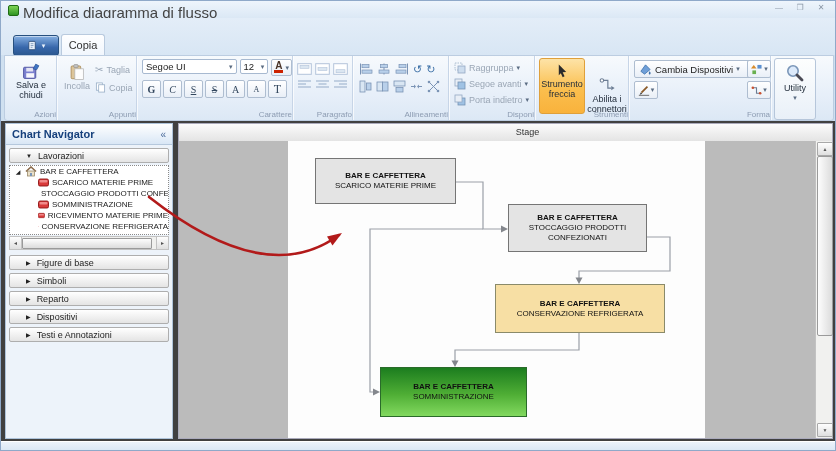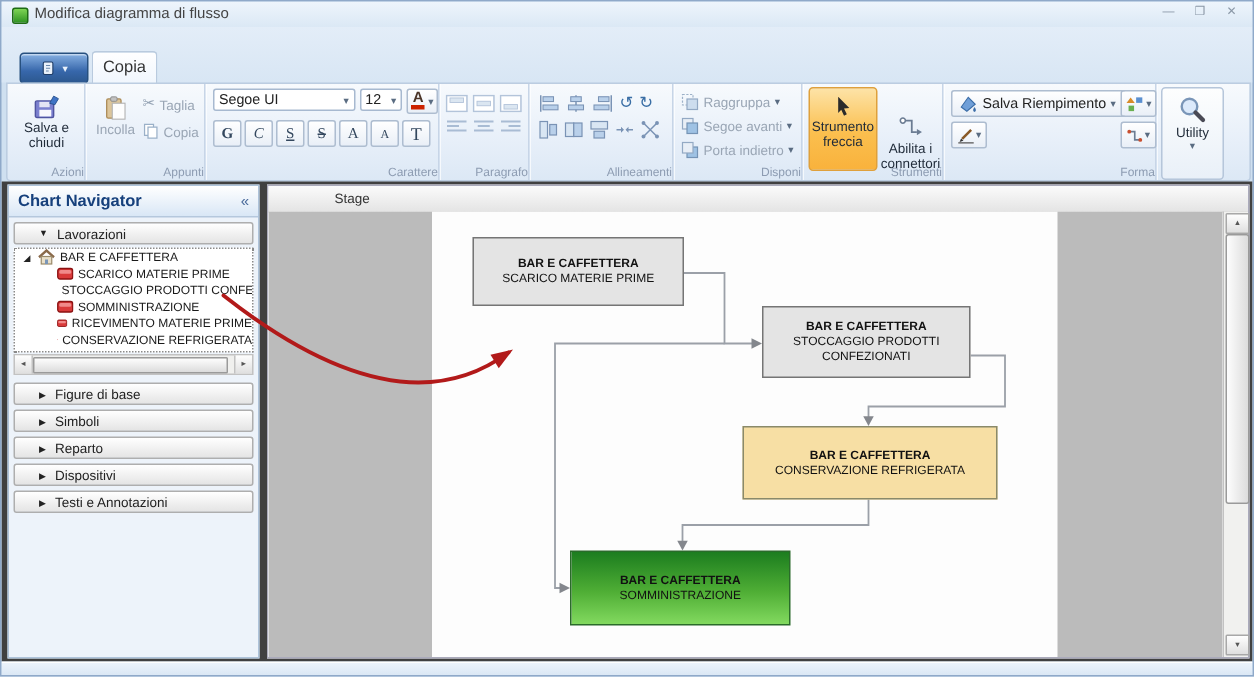--- a/index.html
+++ b/index.html
@@ -1,21 +1,21 @@
 <!DOCTYPE html>
 <html><head>
 <meta charset="utf-8">
 <style>
   html,body{margin:0;padding:0;}
   body{font-family:"Liberation Sans",sans-serif;background:#b9cfe6;-webkit-font-smoothing:antialiased;}
   .window{position:relative;width:836px;height:451px;background:#cfe0f0;border:1px solid #8fa9c9;box-sizing:border-box;overflow:hidden;}
   
   .titlebar{position:absolute;left:0;top:0;width:100%;height:17px;background:linear-gradient(#eef5fc,#dbe8f5);}
   .title-icon{position:absolute;left:7px;top:4px;width:9px;height:9px;border-radius:2px;background:linear-gradient(#7ed455,#2f9422);border:1px solid #1e6b14;}
-  .title-text{position:absolute;left:22px;top:3px;font-size:10px;color:#444;}
+  .title-text{position:absolute;left:22px;top:3px;font-size:15px;color:#444;}
   .win-controls{position:absolute;right:8px;top:1px;display:flex;gap:9px;}
   .win-btn{font-size:8px;color:#8a97a6;width:12px;text-align:center;cursor:default;line-height:12px;}
   
   .tabstrip{position:absolute;left:0;top:17px;width:100%;height:37px;background:linear-gradient(#e3edf8,#d8e6f4);}
   .appbutton{position:absolute;left:12px;top:17px;width:44px;height:19px;border-radius:3px;background:linear-gradient(#86b0e2,#3767ab 60%,#2c588f);border:1px solid #27507f;display:flex;align-items:center;justify-content:center;gap:4px;box-shadow:inset 0 1px 0 rgba(255,255,255,.5);}
   .appbutton .glyph{width:11px;height:11px;}
   .appbutton .dd{color:#eaf2fb;font-size:7px;}
   .tab-home{position:absolute;left:60px;top:16px;width:42px;height:21px;background:linear-gradient(#fefeff,#f0f6fd);border:1px solid #b9cade;border-bottom:none;border-radius:3px 3px 0 0;font-size:11px;color:#333;text-align:center;line-height:21px;}
   
   .ribbon{position:absolute;left:3px;top:54px;width:830px;height:66px;background:linear-gradient(#f7fafd,#e7eff9 60%,#dce8f5);border:1px solid #bccde1;border-radius:0 0 3px 3px;box-sizing:border-box;display:flex;}
@@ -53,21 +53,21 @@
   .section .tri{font-size:6px;color:#222;}
   .tree{margin:2px 3px 0 3px;height:68px;background:#fff;border:1px dotted #8a8a8a;overflow:hidden;position:relative;font-size:8px;color:#1a1a1a;}
   .trow{display:flex;align-items:center;gap:3px;height:11px;white-space:nowrap;}
   .trow .twisty{font-size:6px;color:#222;width:8px;text-align:center;}
   .hscroll{margin:1px 3px 0 3px;height:12px;background:#f0f0ee;border:1px solid #c2c2c2;display:flex;align-items:center;position:relative;}
   .hbtn{width:11px;height:100%;background:linear-gradient(#fefefe,#dfdfdf);border-right:1px solid #c2c2c2;font-size:5px;color:#555;display:flex;align-items:center;justify-content:center;}
   .hbtn.right{border-right:none;border-left:1px solid #c2c2c2;}
   .hthumb{position:absolute;left:12px;top:1px;width:128px;height:9px;background:linear-gradient(#fdfdfd,#dcdcdc);border:1px solid #9a9a9a;border-radius:1px;}
   
   .stage{position:absolute;left:177px;top:2px;width:655px;height:316px;background:#fff;border:1px solid #aab;box-sizing:border-box;}
-  .stage-header{height:17px;background:linear-gradient(#fbfbfb,#e4e4e4);border-bottom:1px solid #a9a9a9;font-size:9px;color:#333;text-align:left;line-height:17px;padding-left:44px;}
+  .stage-header{height:17px;background:linear-gradient(#fbfbfb,#e4e4e4);border-bottom:1px solid #a9a9a9;font-size:9px;color:#333;text-align:center;line-height:17px;padding-left:44px;}
   .canvas{position:absolute;left:0;top:17px;width:636px;height:297px;background:#fdfdfd;overflow:hidden;}
   .margin{position:absolute;top:0;height:100%;background:#bbbbbb;}
   .vscroll{position:absolute;right:0;top:17px;width:17px;height:297px;background:#f1f1ef;border-left:1px solid #c2c2c2;box-sizing:border-box;}
   .vbtn{position:absolute;left:1px;width:14px;height:12px;background:linear-gradient(#fefefe,#dfdfdf);border:1px solid #a8a8a8;font-size:5px;color:#555;text-align:center;line-height:12px;border-radius:1px;}
   .vthumb{position:absolute;left:1px;top:15px;width:14px;height:178px;background:linear-gradient(90deg,#fdfdfd,#dcdcdc);border:1px solid #9a9a9a;border-radius:2px;}
   
   .fbox{position:absolute;box-sizing:border-box;display:flex;flex-direction:column;align-items:center;justify-content:center;text-align:center;font-size:8px;line-height:10px;color:#111;padding:2px;}
   .fbox .bt{font-weight:bold;}
   .overlay{position:absolute;left:0;top:0;pointer-events:none;}
   
@@ -298,21 +298,21 @@
       </div>
       <div class="glabel">Strumenti</div>
     </div>
 
     <div class="rgroup" style="width:142px;">
       <div class="fillbtn" style="position:absolute;left:5px;top:4px;width:106px;">
         <svg width="13" height="13" viewBox="0 0 14 14">
             <path d="M2,9 L7,2 L12,7 L6,12 Z" fill="#6f9fd8" stroke="#3c6ea8" stroke-width="0.8"></path>
             <path d="M11.5,9 q2,2.6 0,3.6 q-2,-1 0,-3.6" fill="#3c6ea8"></path>
           </svg>
-        <span>Salva Riempimento</span>
+        <span>Cambia Dispositivi</span>
         <span class="dd7">▾</span>
       </div>
       <div class="minidrop" style="position:absolute;left:5px;top:25px;">
         <svg width="12" height="12" viewBox="0 0 14 14">
             <path d="M4,10 L11,3" stroke="#8a5a28" stroke-width="2"></path>
             <path d="M2,12.5 L5,11.5 L3.2,9.8 Z" fill="#333"></path>
             <path d="M1,13.2 H13" stroke="#555" stroke-width="1"></path>
           </svg>
         <span class="dd7">▾</span>
       </div>

